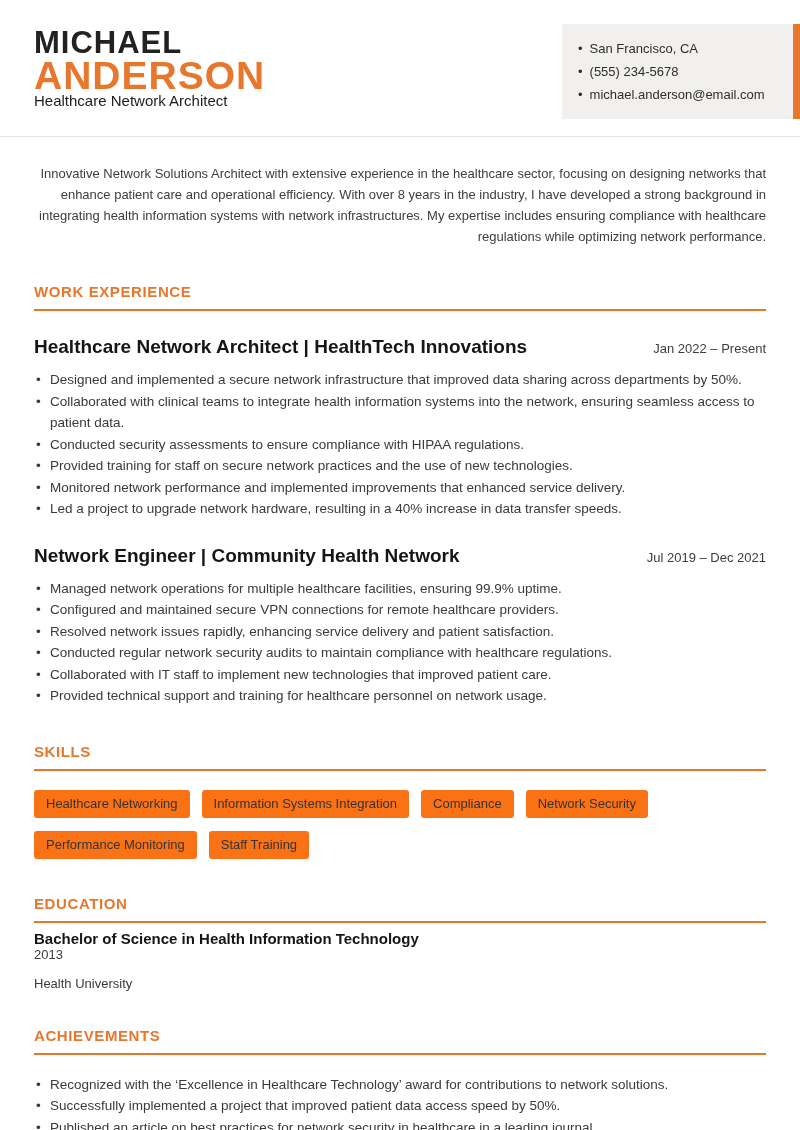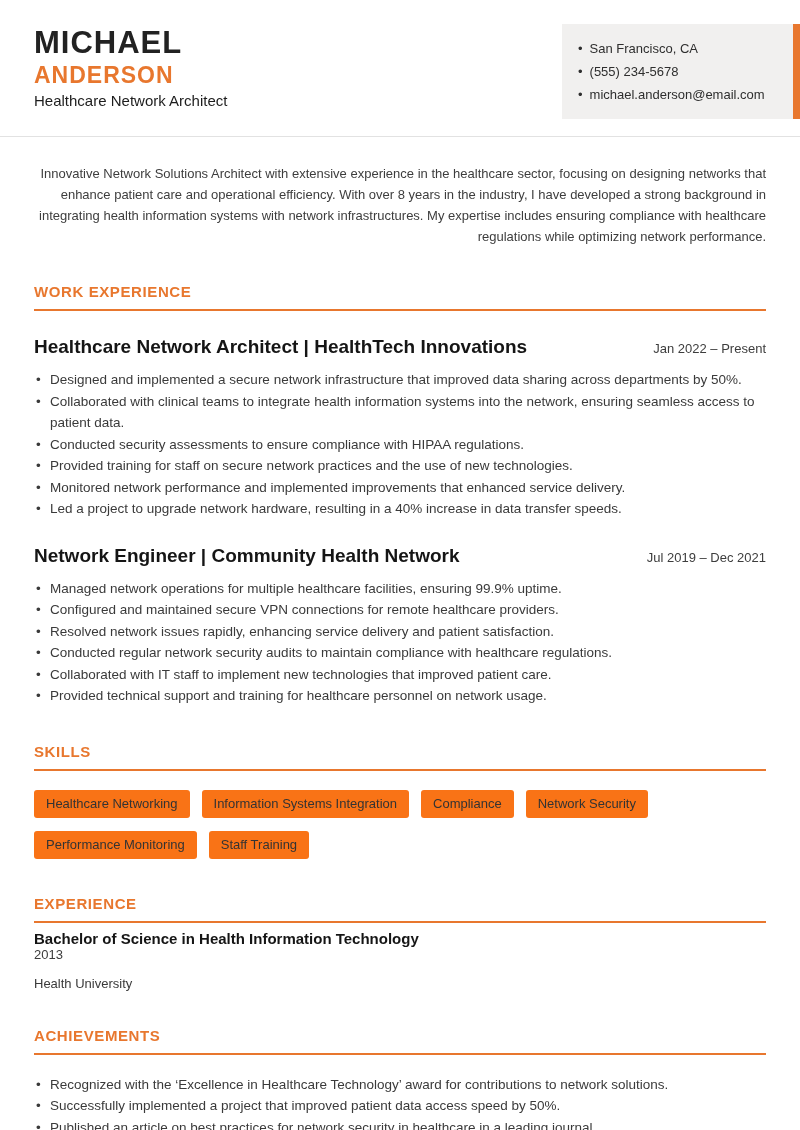--- a/index.html
+++ b/index.html
@@ -14,21 +14,21 @@
     background: #ffffff;
   }
 
   
   .header-area { position: relative; padding: 26px 34px 0 34px; }
   .name-first {
     font-size: 31px; font-weight: bold; color: #222222;
     letter-spacing: 1px; line-height: 33px;
   }
   .name-last {
-    font-size: 23px; font-weight: bold; color: #E8772E;
+    font-size: 39px; font-weight: bold; color: #E8772E;
     letter-spacing: 1px; line-height: 33px;
   }
   .job-title { margin-top: 0; font-size: 15px; color: #1d1d1d; }
 
   .contact-box {
     position: absolute; top: 24px; right: 0;
     width: 238px;
     background: #f1f0ef;
     border-right: 7px solid #E8772E;
     padding: 13px 12px 13px 16px;
@@ -148,21 +148,21 @@
       <span class="chip">Healthcare Networking</span>
       <span class="chip">Information Systems Integration</span>
       <span class="chip">Compliance</span>
       <span class="chip">Network Security</span>
       <span class="chip">Performance Monitoring</span>
       <span class="chip">Staff Training</span>
     </div>
   </div>
 
   <div class="section">
-    <h2 class="section-title">EXPERIENCE</h2>
+    <h2 class="section-title">EDUCATION</h2>
     <div class="edu-head">
       <span class="degree">Bachelor of Science in Health Information Technology</span>
       <span class="edu-year">2013</span>
     </div>
     <div class="school">Health University</div>
   </div>
 
   <div class="section">
     <h2 class="section-title">ACHIEVEMENTS</h2>
     <ul class="bullets" style="margin-top:19px;">

